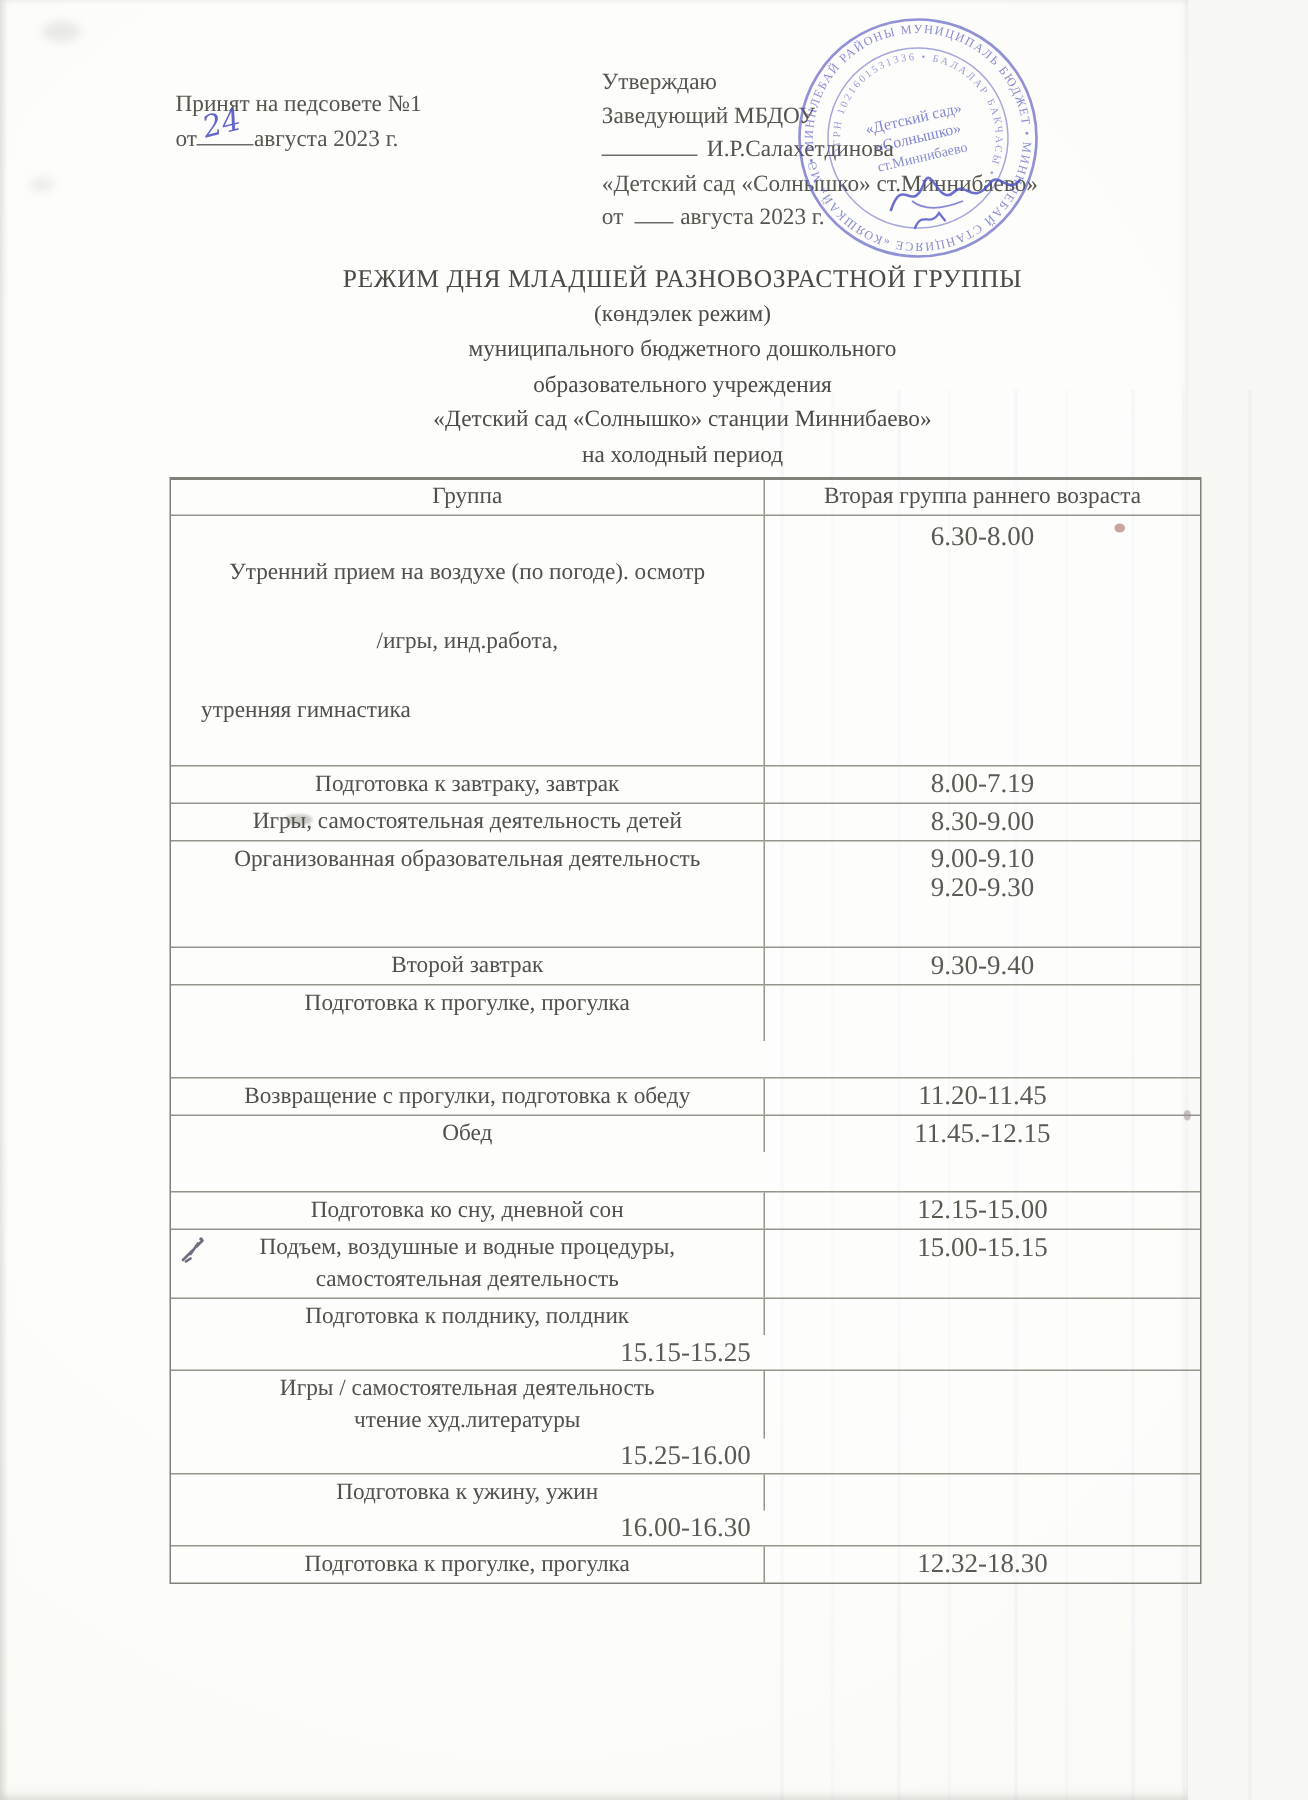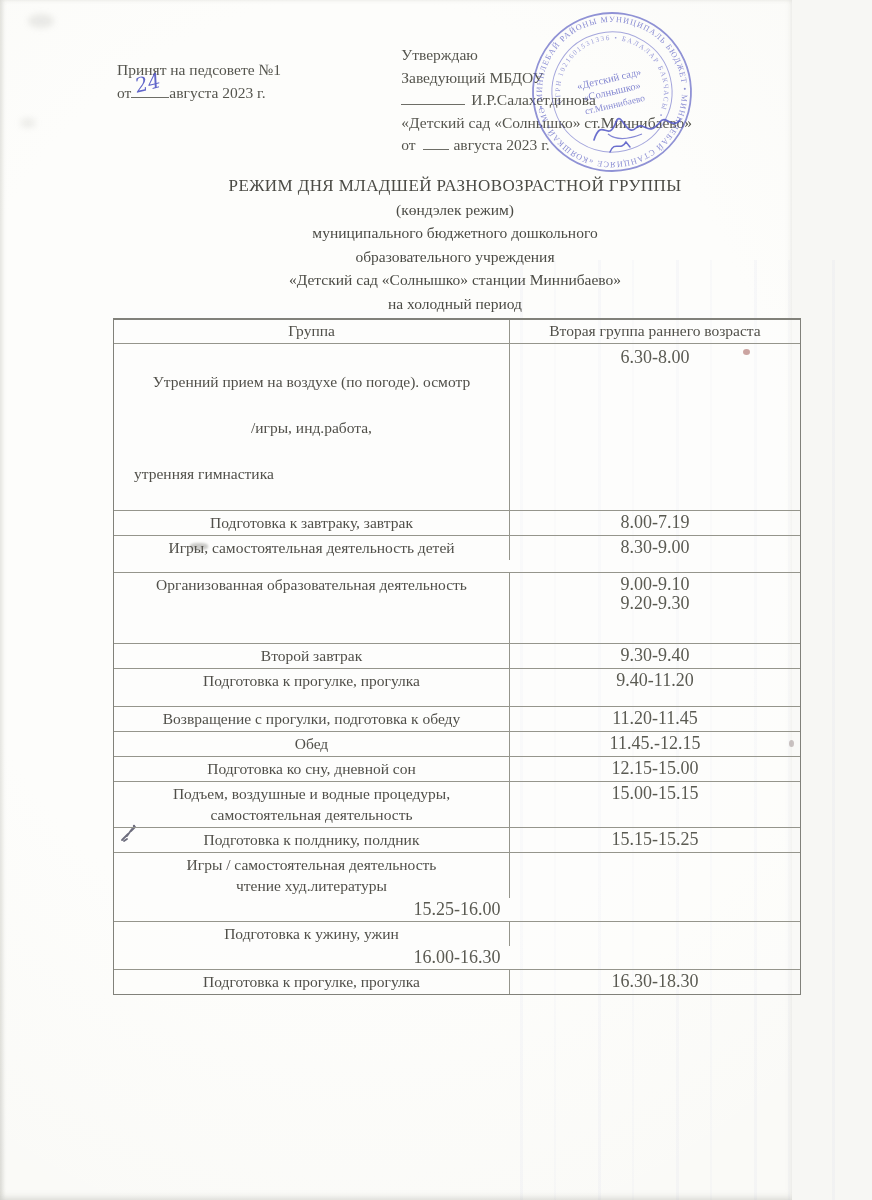--- a/index.html
+++ b/index.html
@@ -169,72 +169,71 @@
     <div class="trow" style="min-height:19px;">
       <div class="cell act">Подготовка к завтраку, завтрак</div>
       <div class="cell time">8.00-7.19</div>
     </div>
 
     <div class="trow" style="min-height:18px;">
       <div class="cell act">Игры, самостоятельная деятельность детей</div>
       <div class="cell time">8.30-9.00</div>
     </div>
 
-    <div class="trow" style="min-height:70px;margin-top:12px;">
+    <div class="trow" style="min-height:70px;">
       <div class="cell act">Организованная образовательная деятельность</div>
       <div class="cell time">9.00-9.10
 9.20-9.30</div>
     </div>
 
     <div class="trow" style="min-height:23px;">
       <div class="cell act">Второй завтрак</div>
       <div class="cell time">9.30-9.40</div>
     </div>
 
     <div class="trow" style="min-height:37px;">
       <div class="cell act">Подготовка к прогулке, прогулка</div>
-      <div class="cell time">9.40-11.20</div>
-    </div>
-
-    <div class="trow" style="min-height:21px;">
+    </div>
+
+    <div class="trow" style="min-height:21px;margin-top:24px;">
       <div class="cell act">Возвращение с прогулки, подготовка к обеду</div>
       <div class="cell time">11.20-11.45</div>
     </div>
 
     <div class="trow" style="min-height:19px;">
       <div class="cell act">Обед</div>
       <div class="cell time">11.45.-12.15</div>
     </div>
 
-    <div class="trow" style="min-height:19px;">
+    <div class="trow" style="min-height:19px;margin-top:26px;">
       <div class="cell act">Подготовка ко сну, дневной сон</div>
       <div class="cell time">12.15-15.00</div>
     </div>
 
     <div class="trow" style="min-height:38px;">
       <div class="cell act">Подъем, воздушные и водные процедуры,
 самостоятельная деятельность</div>
       <div class="cell time">15.00-15.15</div>
     </div>
 
-    <div class="trow" style="min-height:20px;">
+    <div class="trow" style="min-height:20px;flex-direction:column;">
       <div class="cell act">Подготовка к полднику, полдник</div>
       <div class="cell time">15.15-15.25</div>
     </div>
 
     <div class="trow" style="min-height:38px;flex-direction:column;">
       <div class="cell act">Игры / самостоятельная деятельность
 чтение худ.литературы</div>
       <div class="cell time">15.25-16.00</div>
     </div>
 
     <div class="trow" style="min-height:19px;flex-direction:column;">
       <div class="cell act">Подготовка к ужину, ужин</div>
       <div class="cell time">16.00-16.30</div>
     </div>
 
     <div class="trow" style="min-height:19px;">
       <div class="cell act">Подготовка к прогулке, прогулка</div>
-      <div class="cell time">16.30-18.30</div>
+      <div class="cell time">12.32-18.30</div>
     </div>
   </div>
 
 </div>
 
 </body></html>

